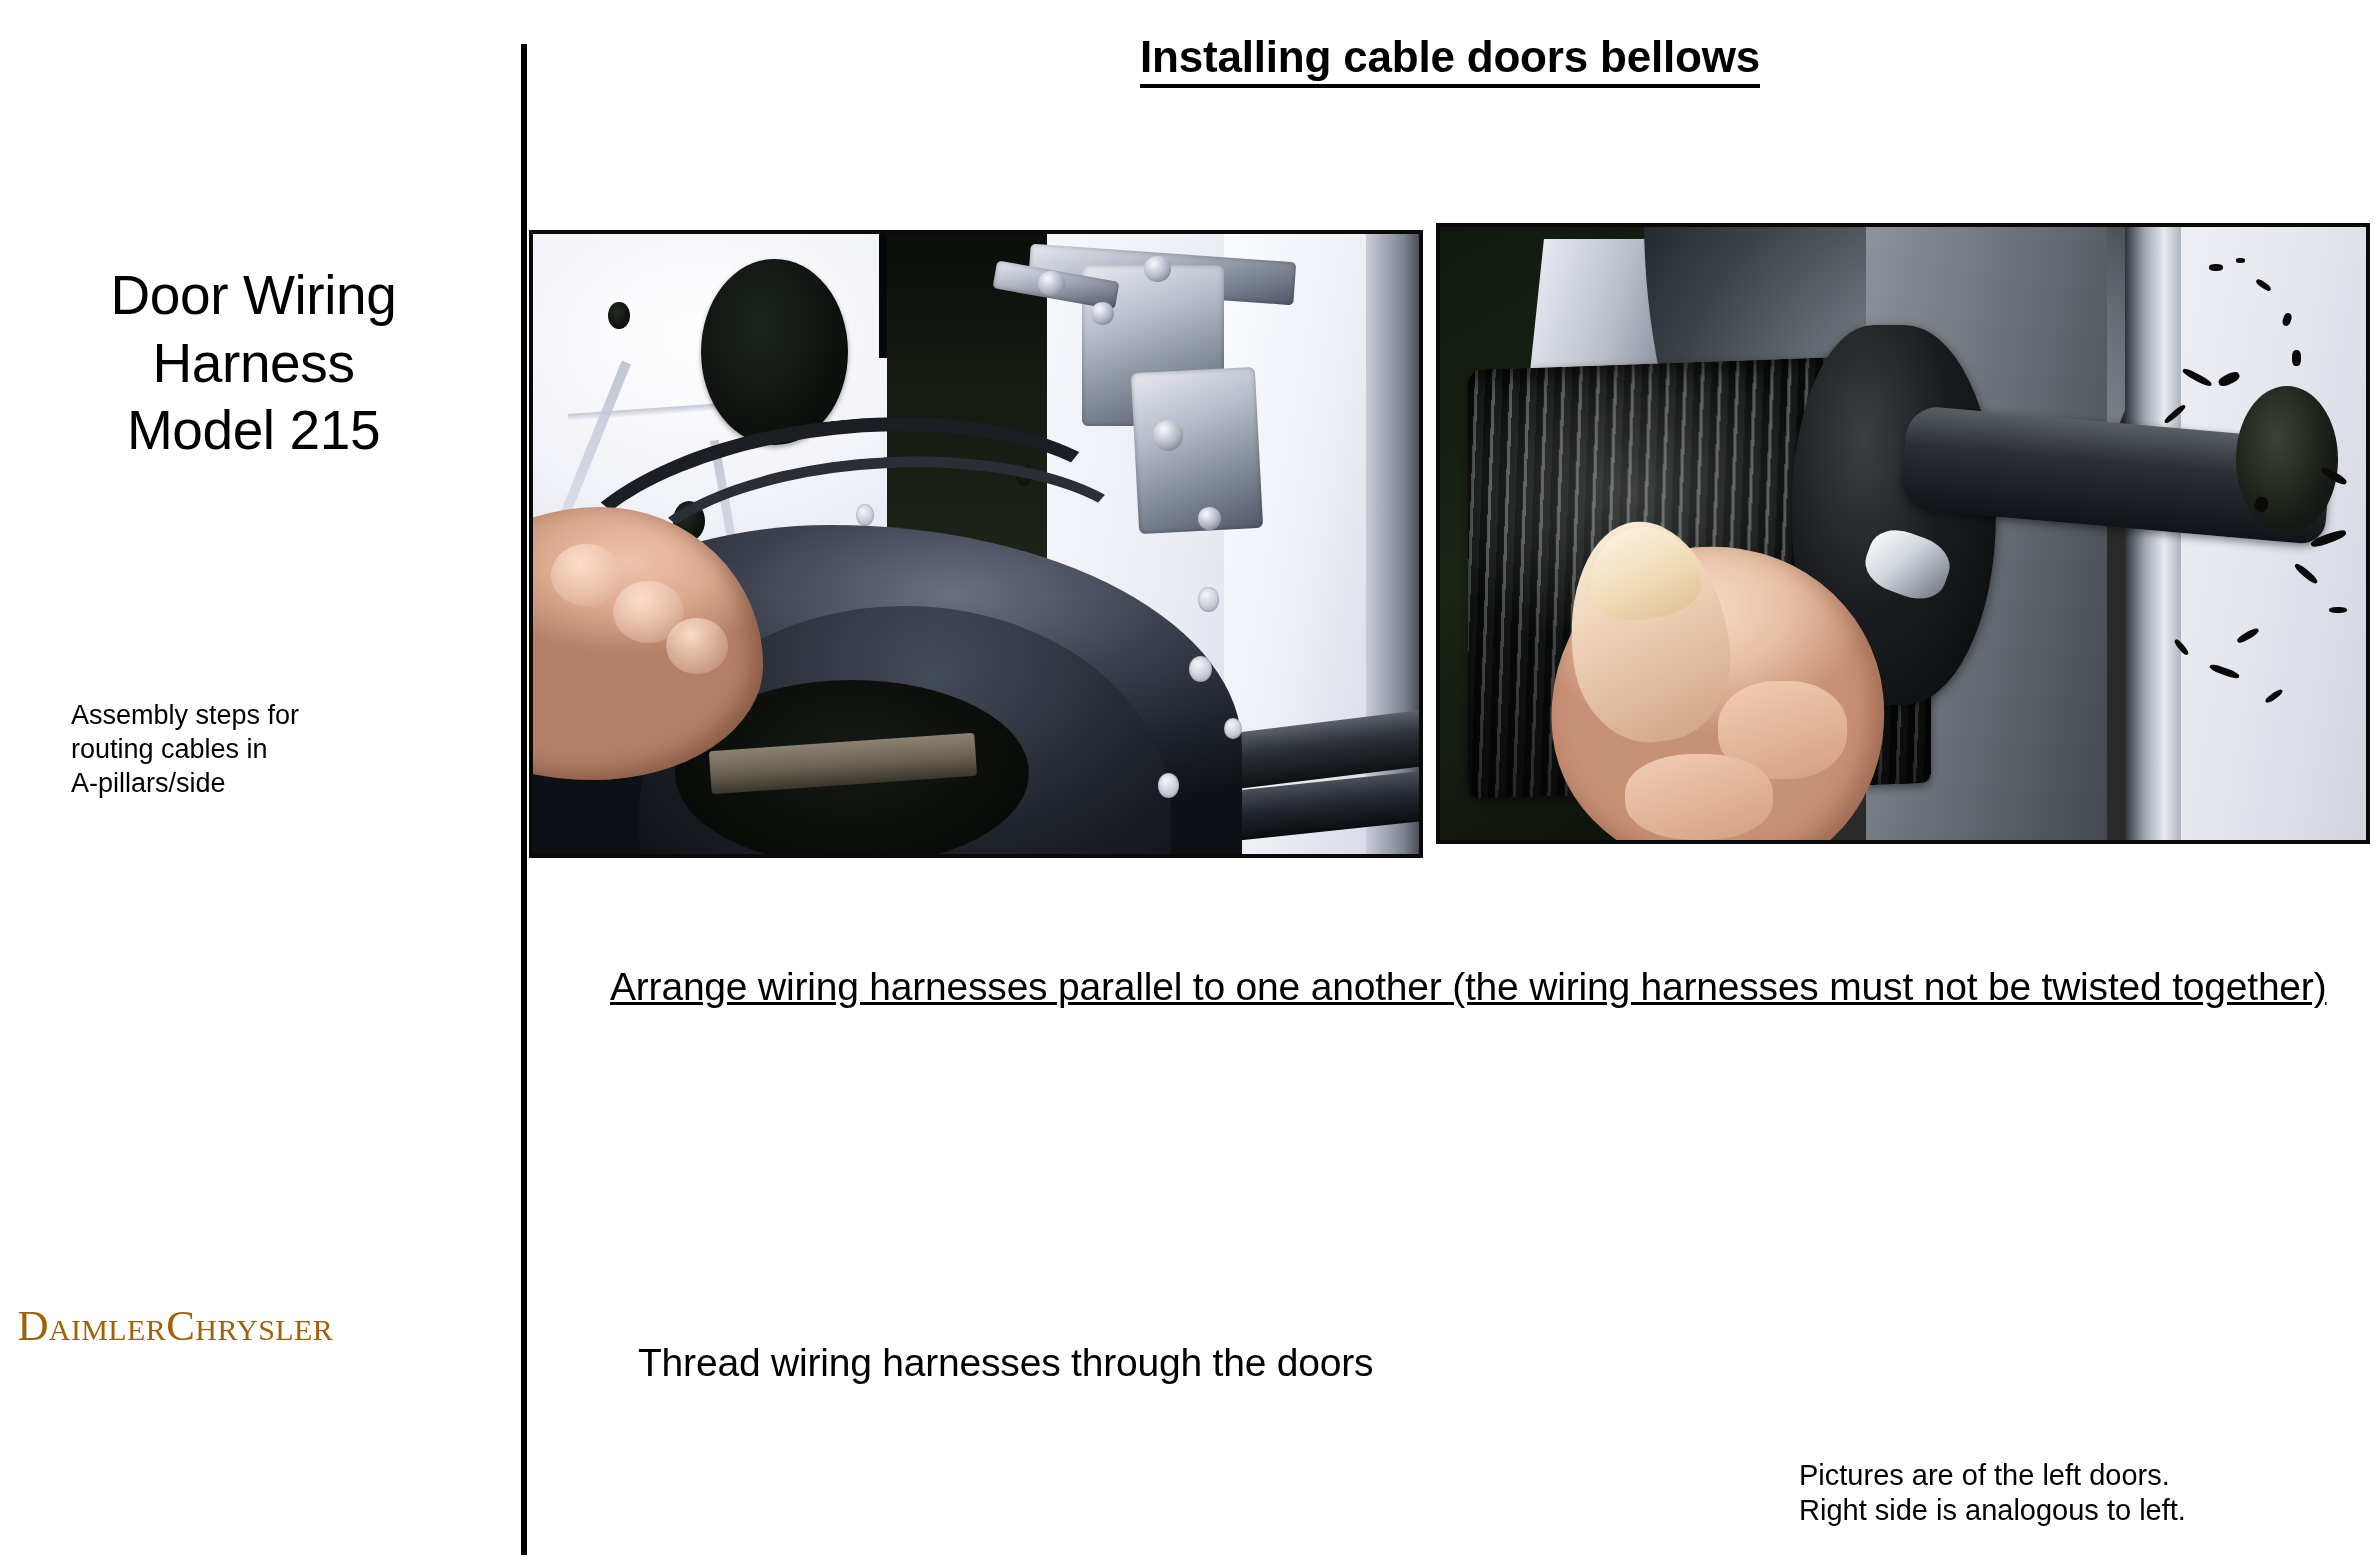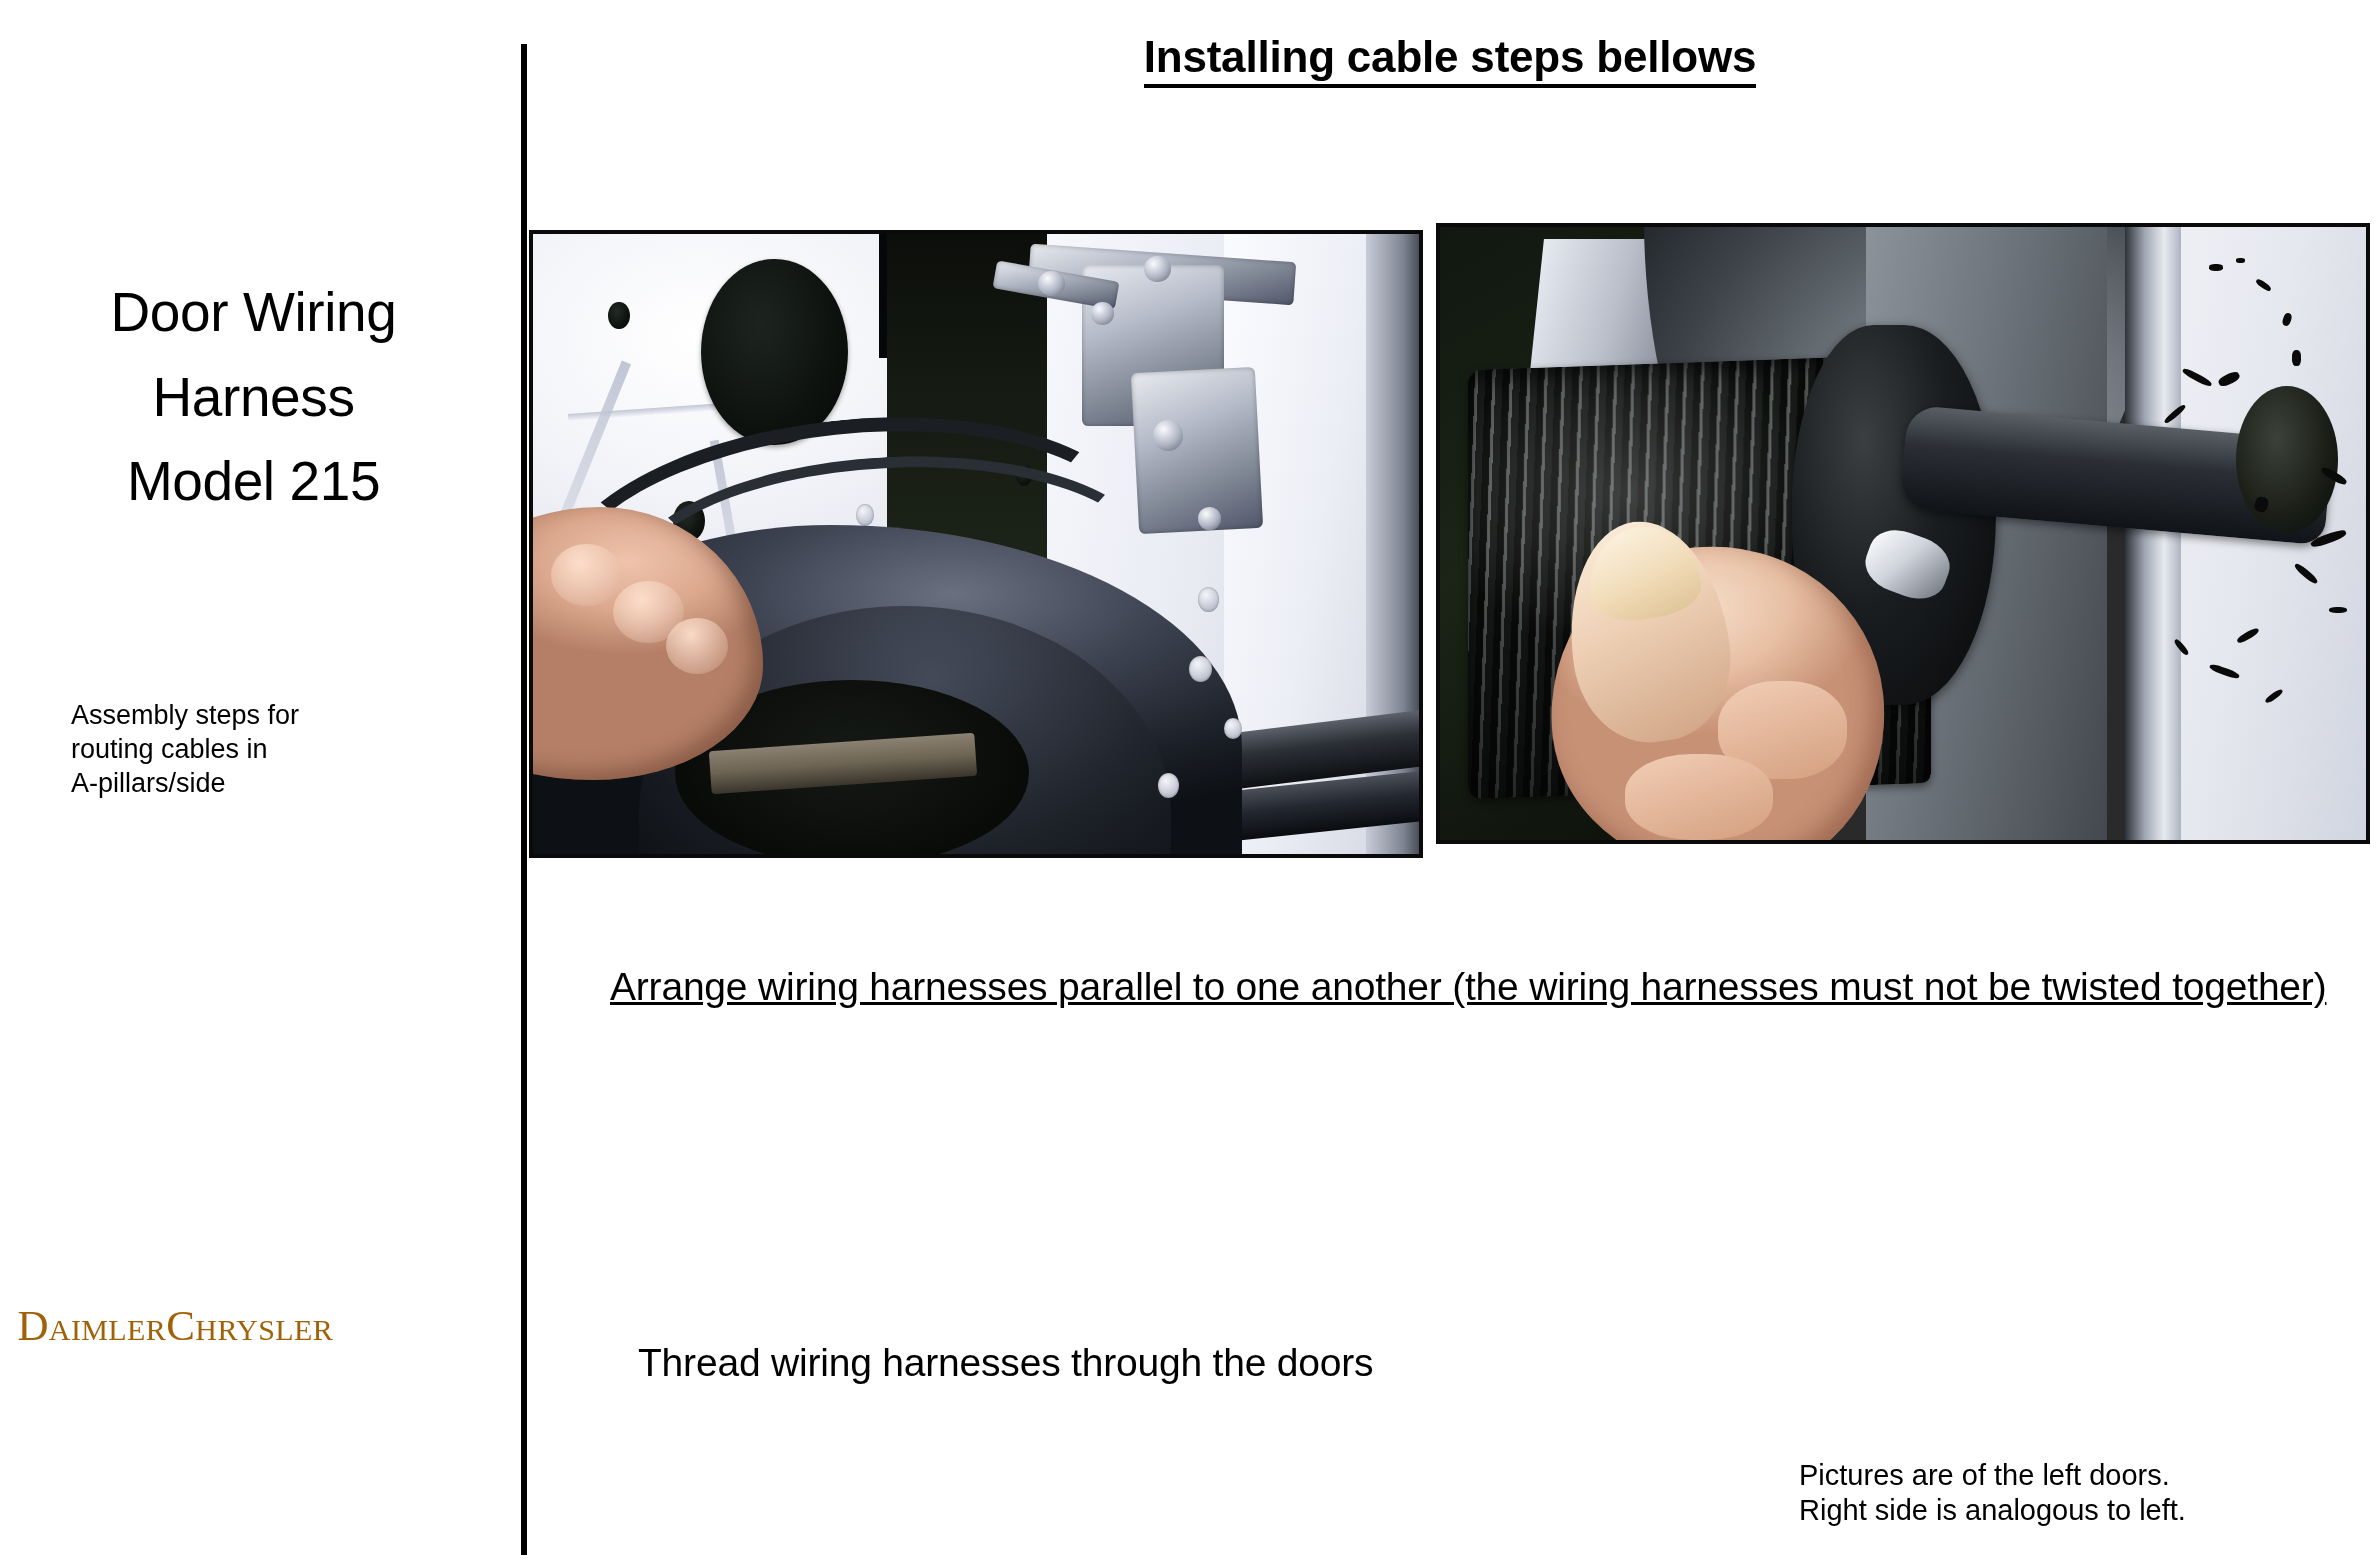--- a/index.html
+++ b/index.html
@@ -30,21 +30,21 @@
     position:absolute;
     left:0px;
     top:262px;
     width:507px;
     text-align:center;
     font-size:55px;
     line-height:1.23;
     letter-spacing:-0.4px;
     font-weight:400;
   }
-  .lefttitle div{white-space:nowrap;margin-top:17px;}
+  .lefttitle div{white-space:nowrap;}
 
   .leftsub{
     position:absolute;
     left:71px;
     top:682px;
     width:412px;
     font-size:27px;
     line-height:1.26;
     font-weight:400;
     margin-top:16px;
@@ -343,21 +343,21 @@
   </div>
 
   <div class="leftsub">
     <div>Assembly steps for</div>
     <div>routing cables in</div>
     <div>A-pillars/side</div>
   </div>
 
   <div class="logo">DaimlerChrysler</div>
 
-  <div class="headline"><span>Installing cable steps bellows</span></div>
+  <div class="headline"><span>Installing cable doors bellows</span></div>
 
   <div class="photo" id="photo-left">
     <div class="ph-inner">
       <div class="L-panel"></div>
       <div class="L-darktop"></div>
       <div class="L-darkgap"></div>
       <div class="L-panel2"></div>
       <div class="L-pillar"></div>
       <div class="L-pillaredge"></div>
 

